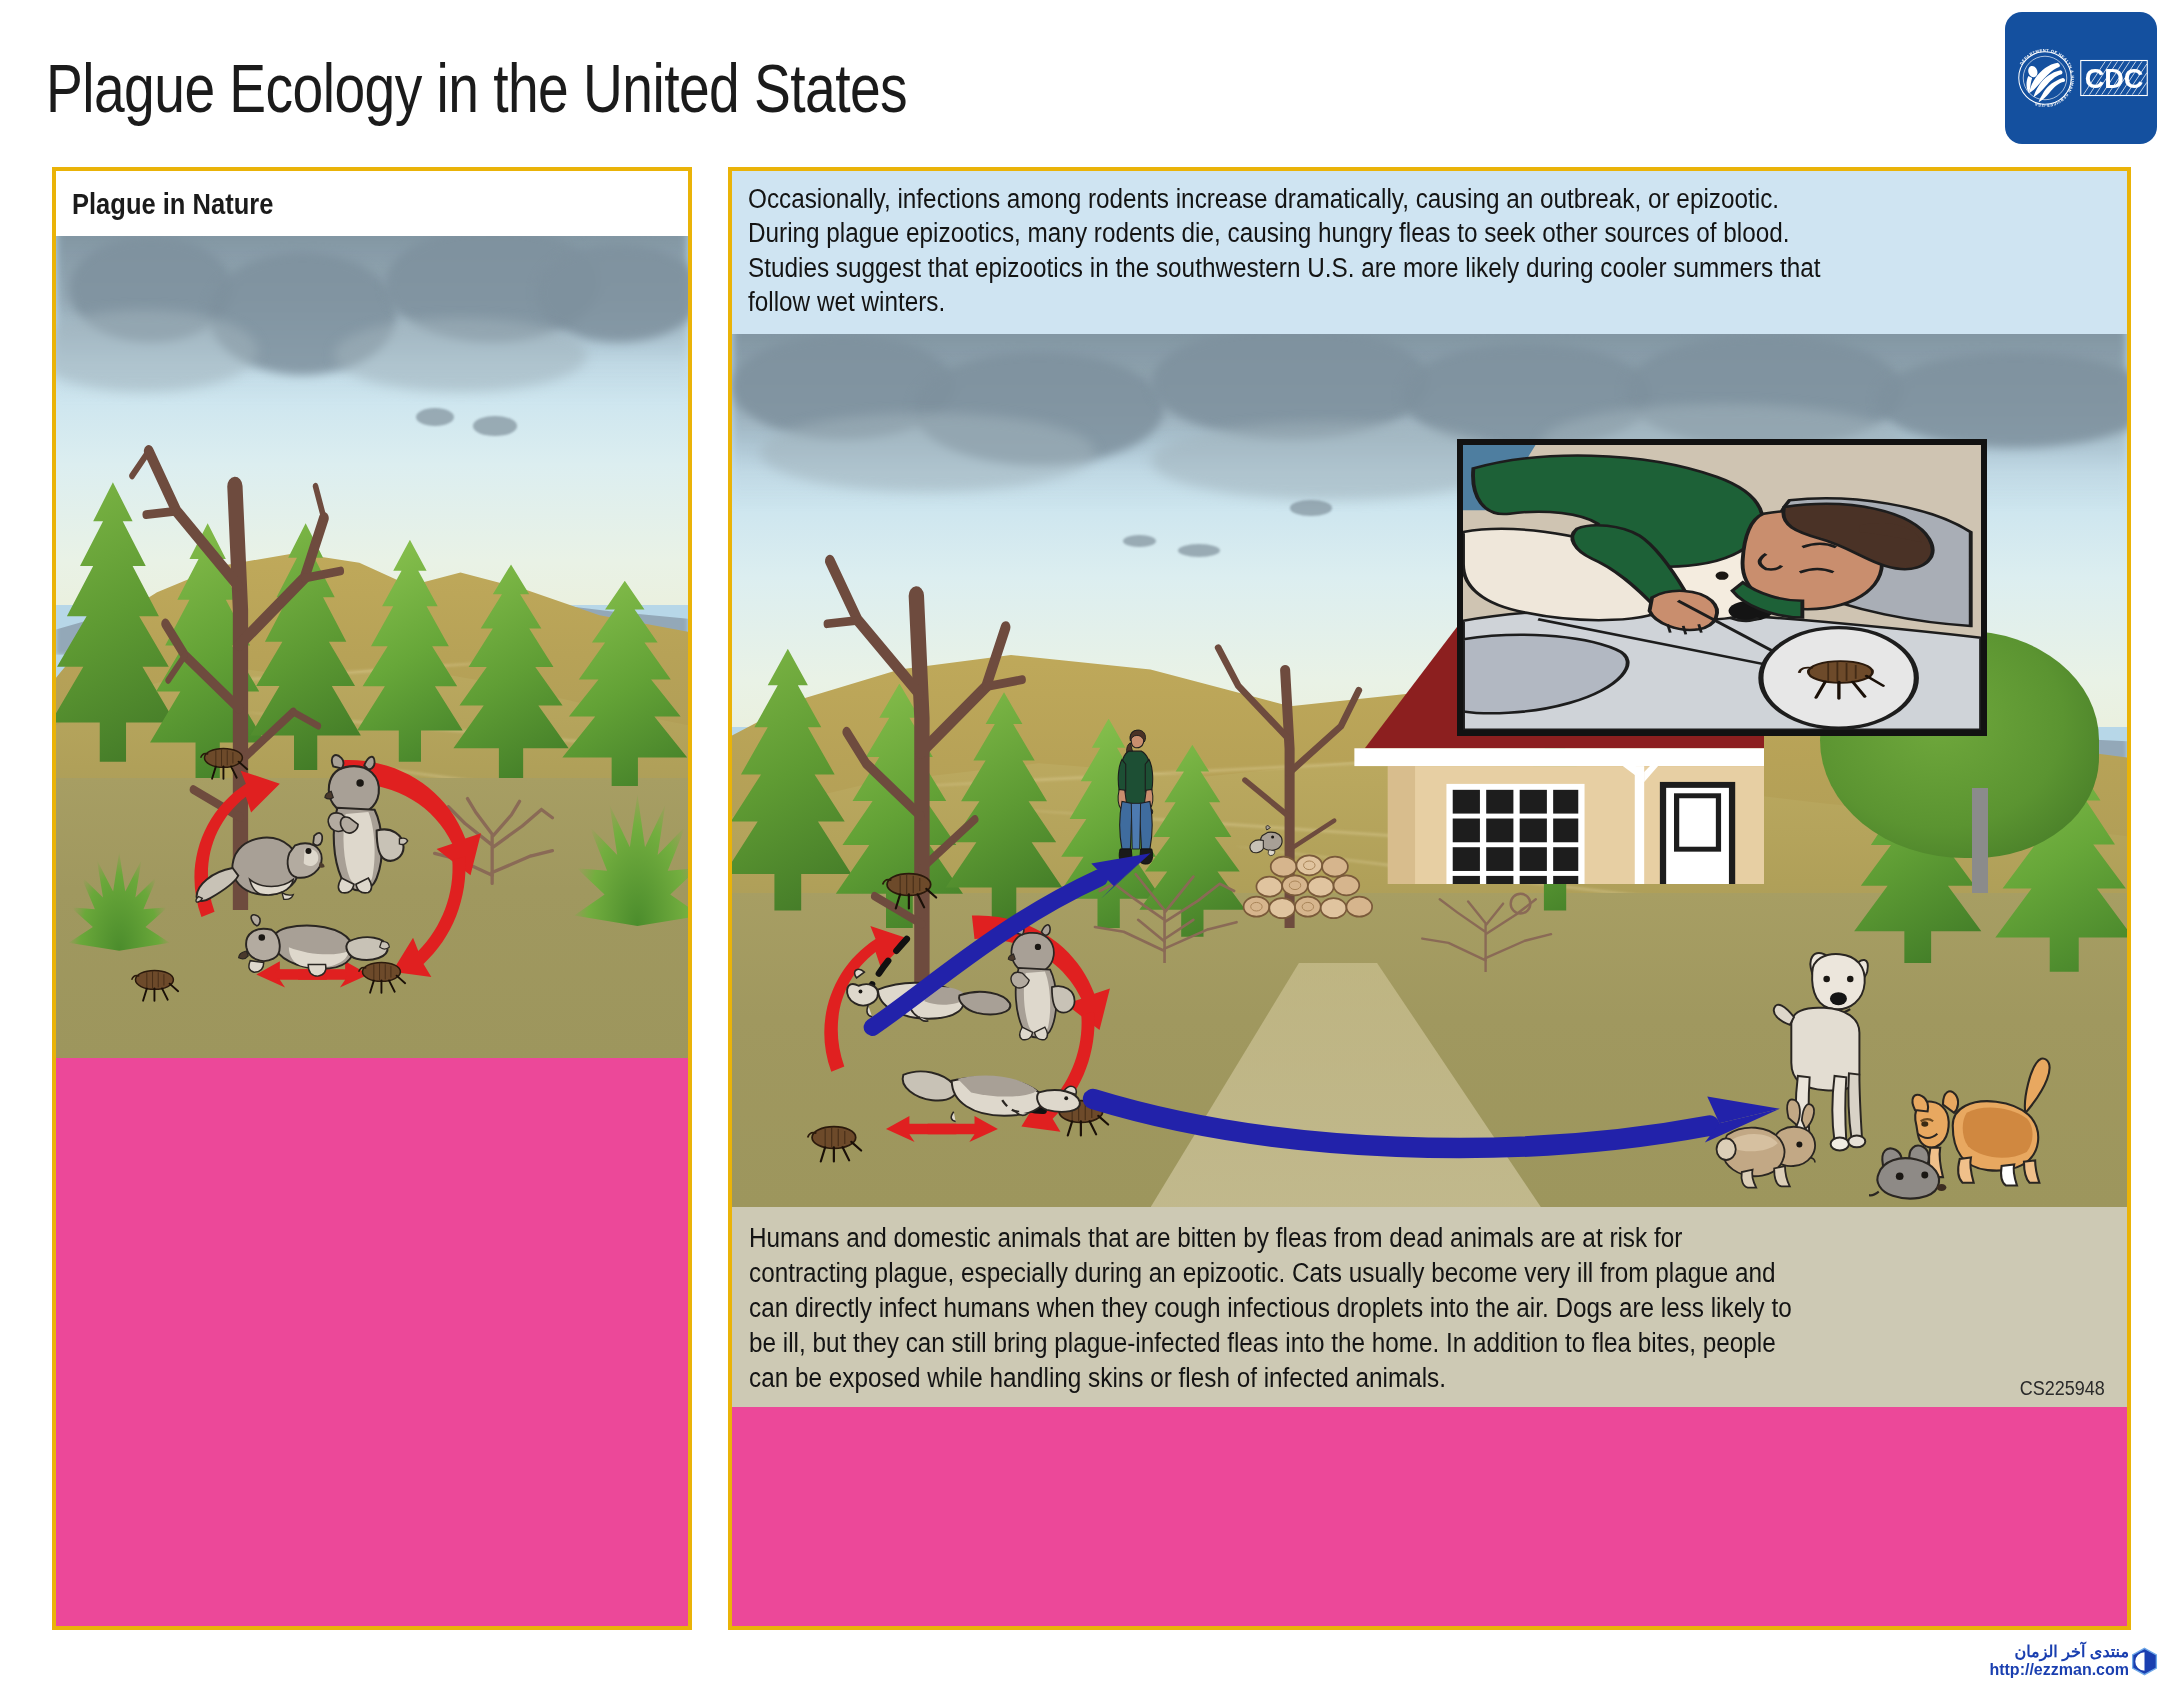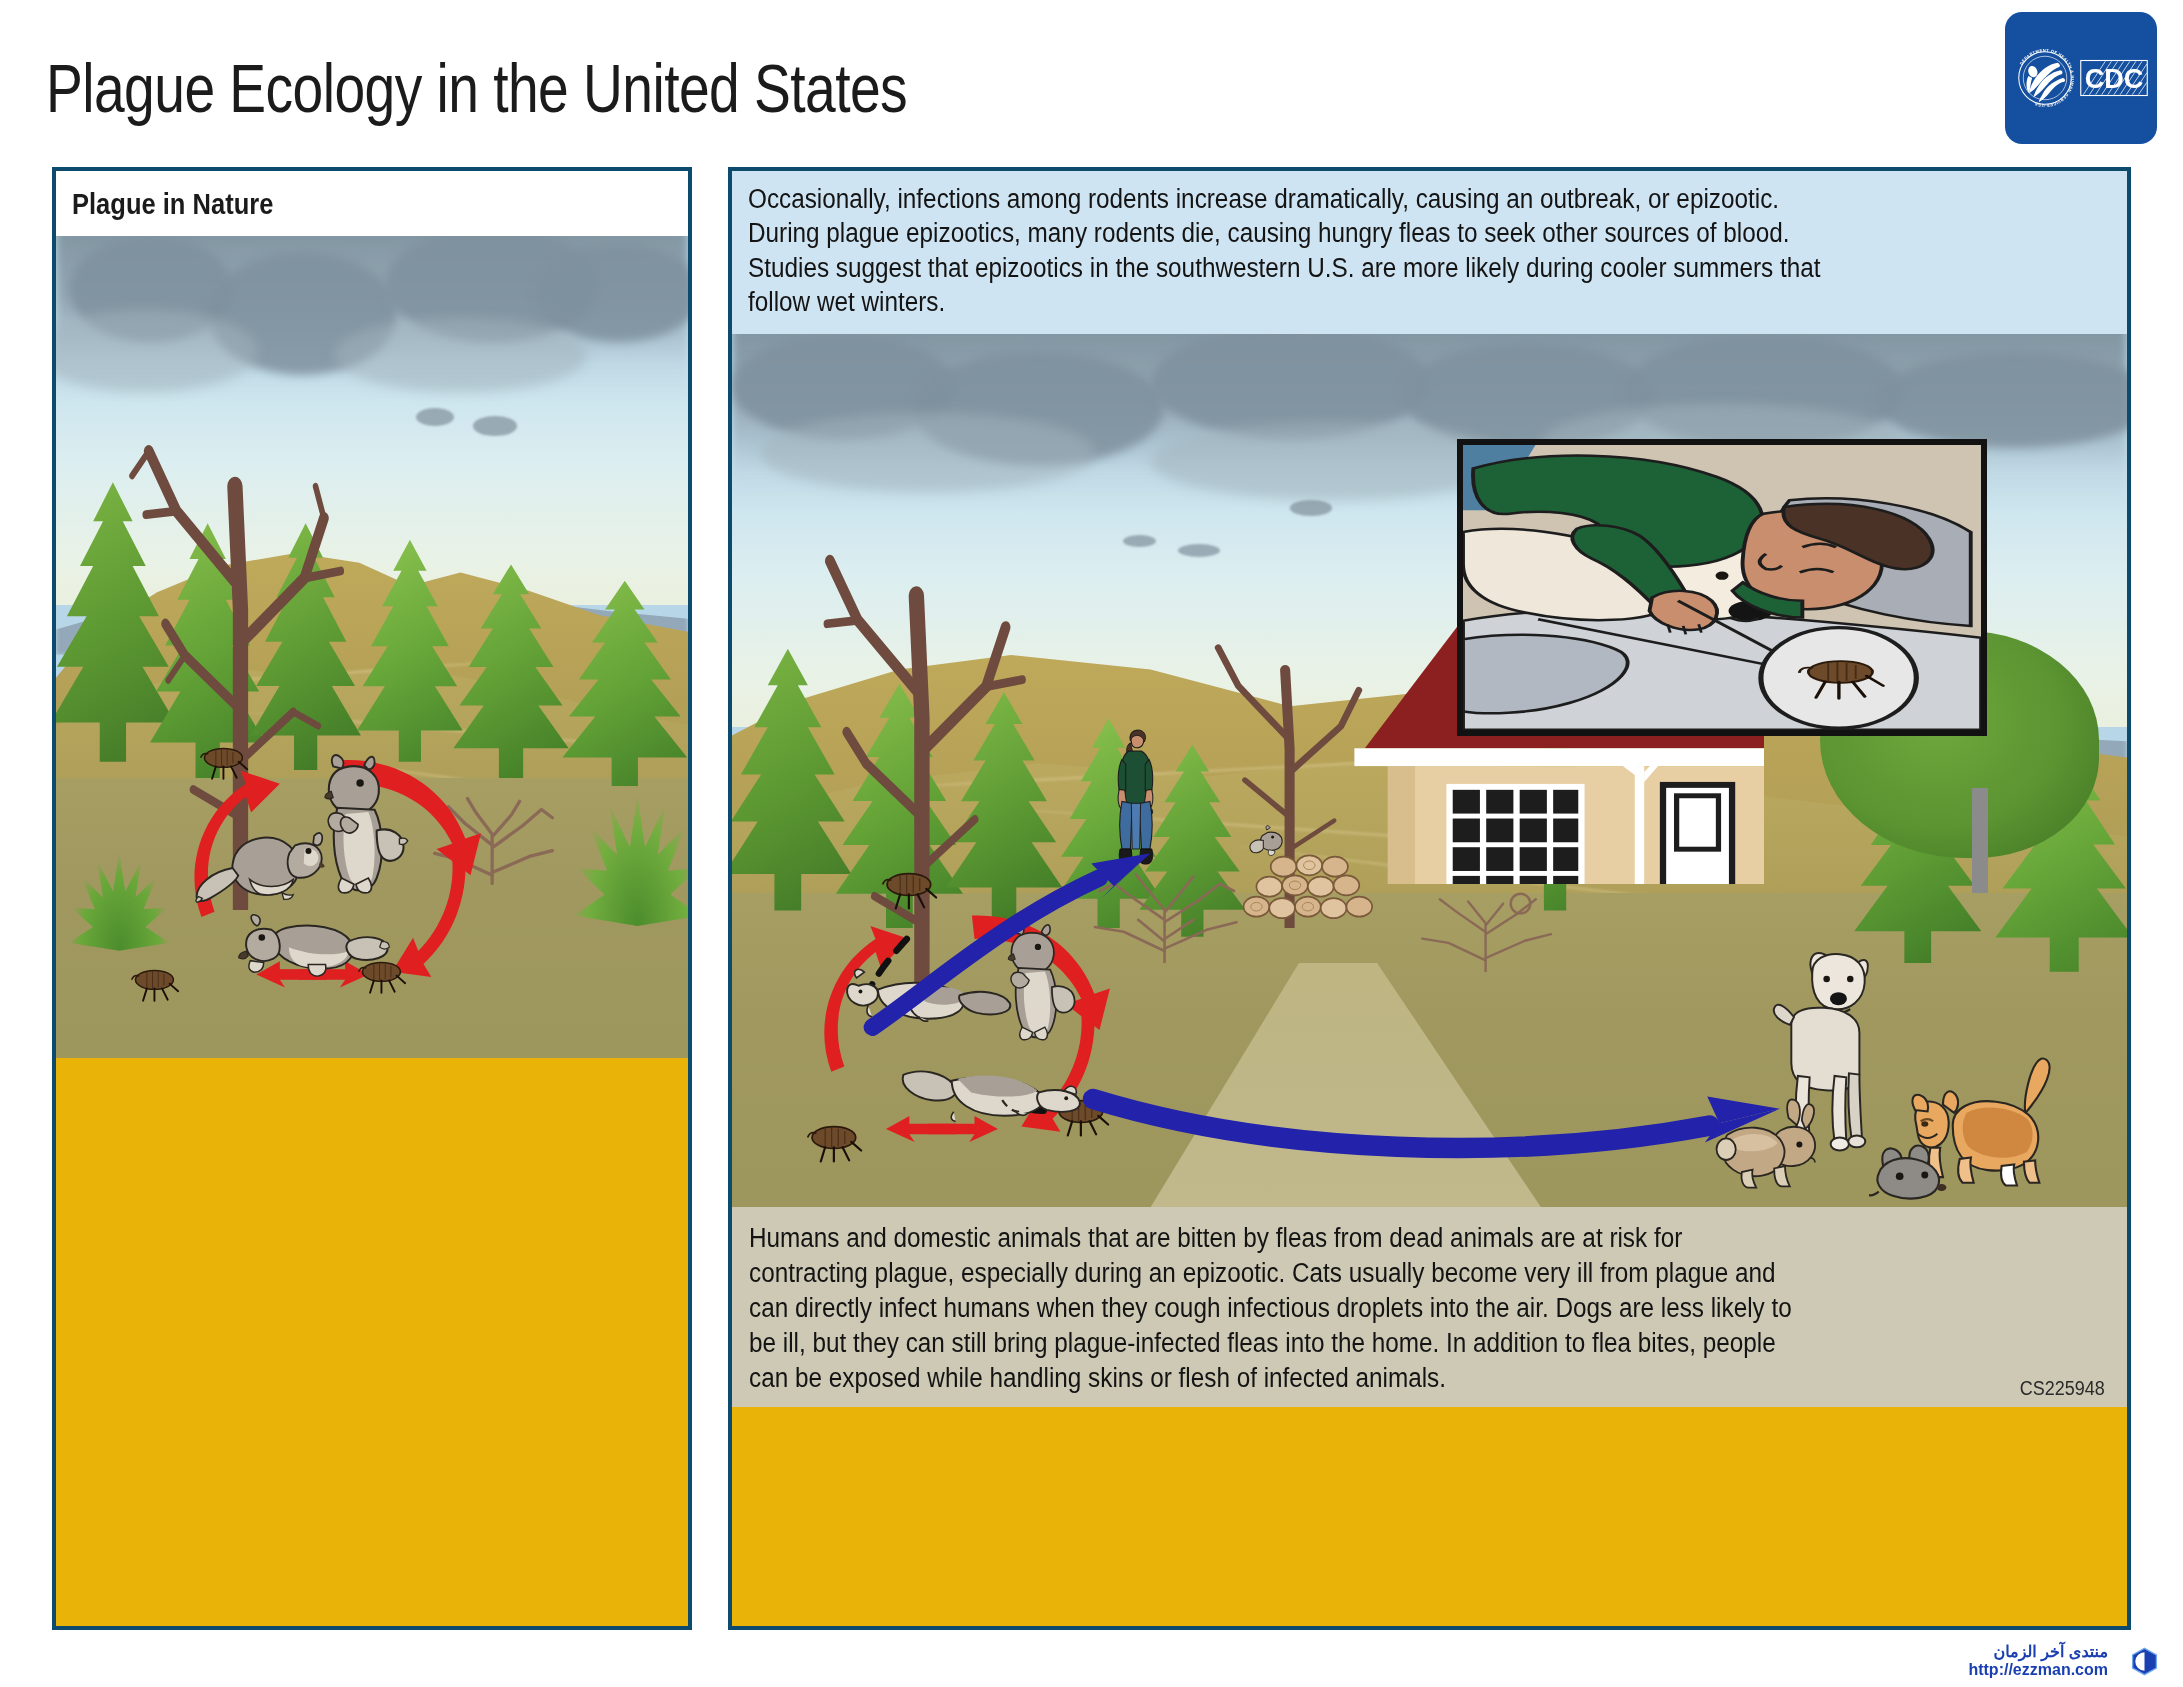--- a/index.html
+++ b/index.html
@@ -27,22 +27,22 @@
     background:#14509f; border-radius:17px;
     display:flex; align-items:center; justify-content:flex-start;
     overflow:hidden;
   }
   #cdc-logo .hhs-seal { width:64px; height:64px; margin-left:8px; flex:0 0 auto; }
   #cdc-logo .cdc-mark { width:70px; height:44px; margin-left:2.6px; flex:0 0 auto; }
 
   
   .panel {
     position:absolute;
-    border:4px solid #0c4a6e;
-    background:#eab308;
+    border:4px solid #eab308;
+    background:#ec4899;
     overflow:hidden;
   }
   #panel-nature { left:52px; top:167px; width:640px; height:1463px; }
   #panel-humans { left:728px; top:167px; width:1403px; height:1463px; }
 
   .panel-header {
     background:#ffffff;
     padding:17px 16px 14.6px 16px;
     font-size:29px; font-weight:700; color:#1b1b1b;
     transform-origin:left top;
@@ -793,21 +793,21 @@
   <div class="panel-caption">
     <span class="l">Humans and domestic animals that are bitten by fleas from dead animals are at risk for</span>
     <span class="l">contracting plague, especially during an epizootic. Cats usually become very ill from plague and</span>
     <span class="l">can directly infect humans when they cough infectious droplets into the air. Dogs are less likely to</span>
     <span class="l">be ill, but they can still bring plague-infected fleas into the home. In addition to flea bites, people</span>
     <span class="l">can be exposed while handling skins or flesh of infected animals.</span>
     <div id="cs-number">CS225948</div>
   </div>
 </div>
 
-<div style="position:absolute;right:24px;bottom:8px;display:flex;align-items:center;gap:22px;">
+<div style="position:absolute;right:24px;bottom:8px;display:flex;align-items:center;gap:1px;">
   <div style="text-align:right;line-height:1.12;">
     <div style="font-size:16px;font-weight:bold;color:#1a3fb0;direction:rtl;">منتدى آخر الزمان</div>
     <div style="font-size:16px;font-weight:bold;color:#1a3fb0;">http://ezzman.com</div>
   </div>
   <svg width="29" height="29" viewBox="0 0 44 44">
     <polygon points="22,2 40,12 40,32 22,42 4,32 4,12" fill="#1a3fb0" stroke="#6fa8e8" stroke-width="2"></polygon>
     <path d="M22,8 A12,12 0 0,0 22,36 Z" fill="#ffffff"></path>
   </svg>
 </div>
 

